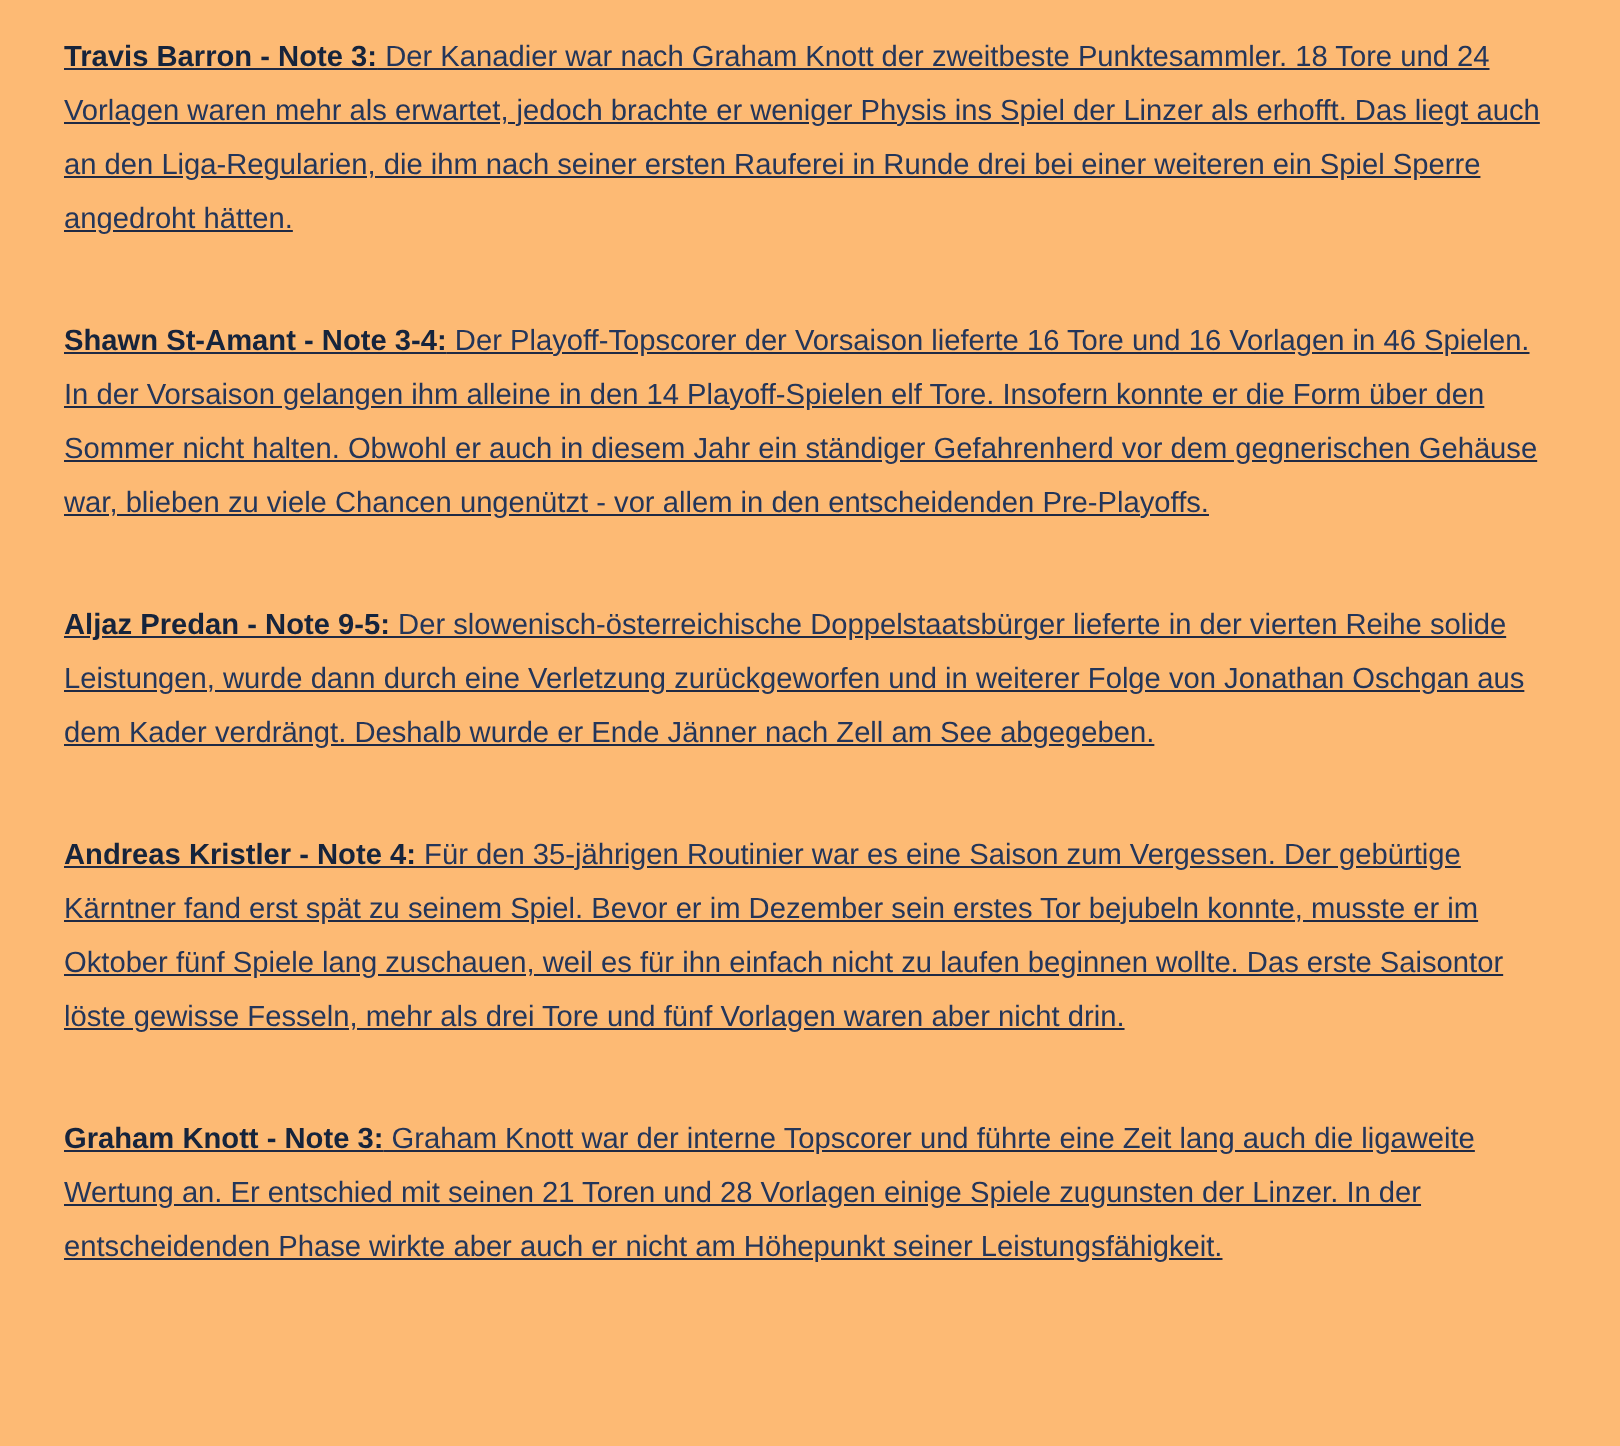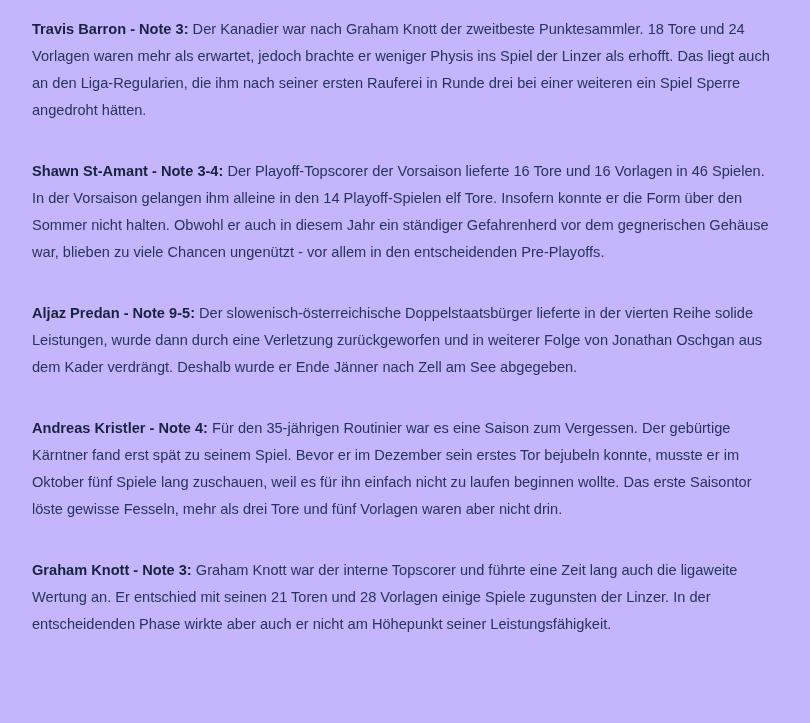--- a/index.html
+++ b/index.html
@@ -11,21 +11,22 @@
     width: 810px;
     height: 723px;
     font-family: "Liberation Sans", sans-serif;
     color: #1f2a44;
   }
   .page {
     box-sizing: border-box;
     width: 810px;
     height: 723px;
     padding: 16px 36px 0 32px;
-    background: #c4b5fd;
+    background: #fdba74;
+    text-decoration: underline;
   }
   .entry {
     margin: 0 0 34px 0;
     font-size: 14.6px;
     line-height: 1.85;
     color: #1f3150;
     text-align: left;
   }
   .entry:last-child {
     margin-bottom: 0;

